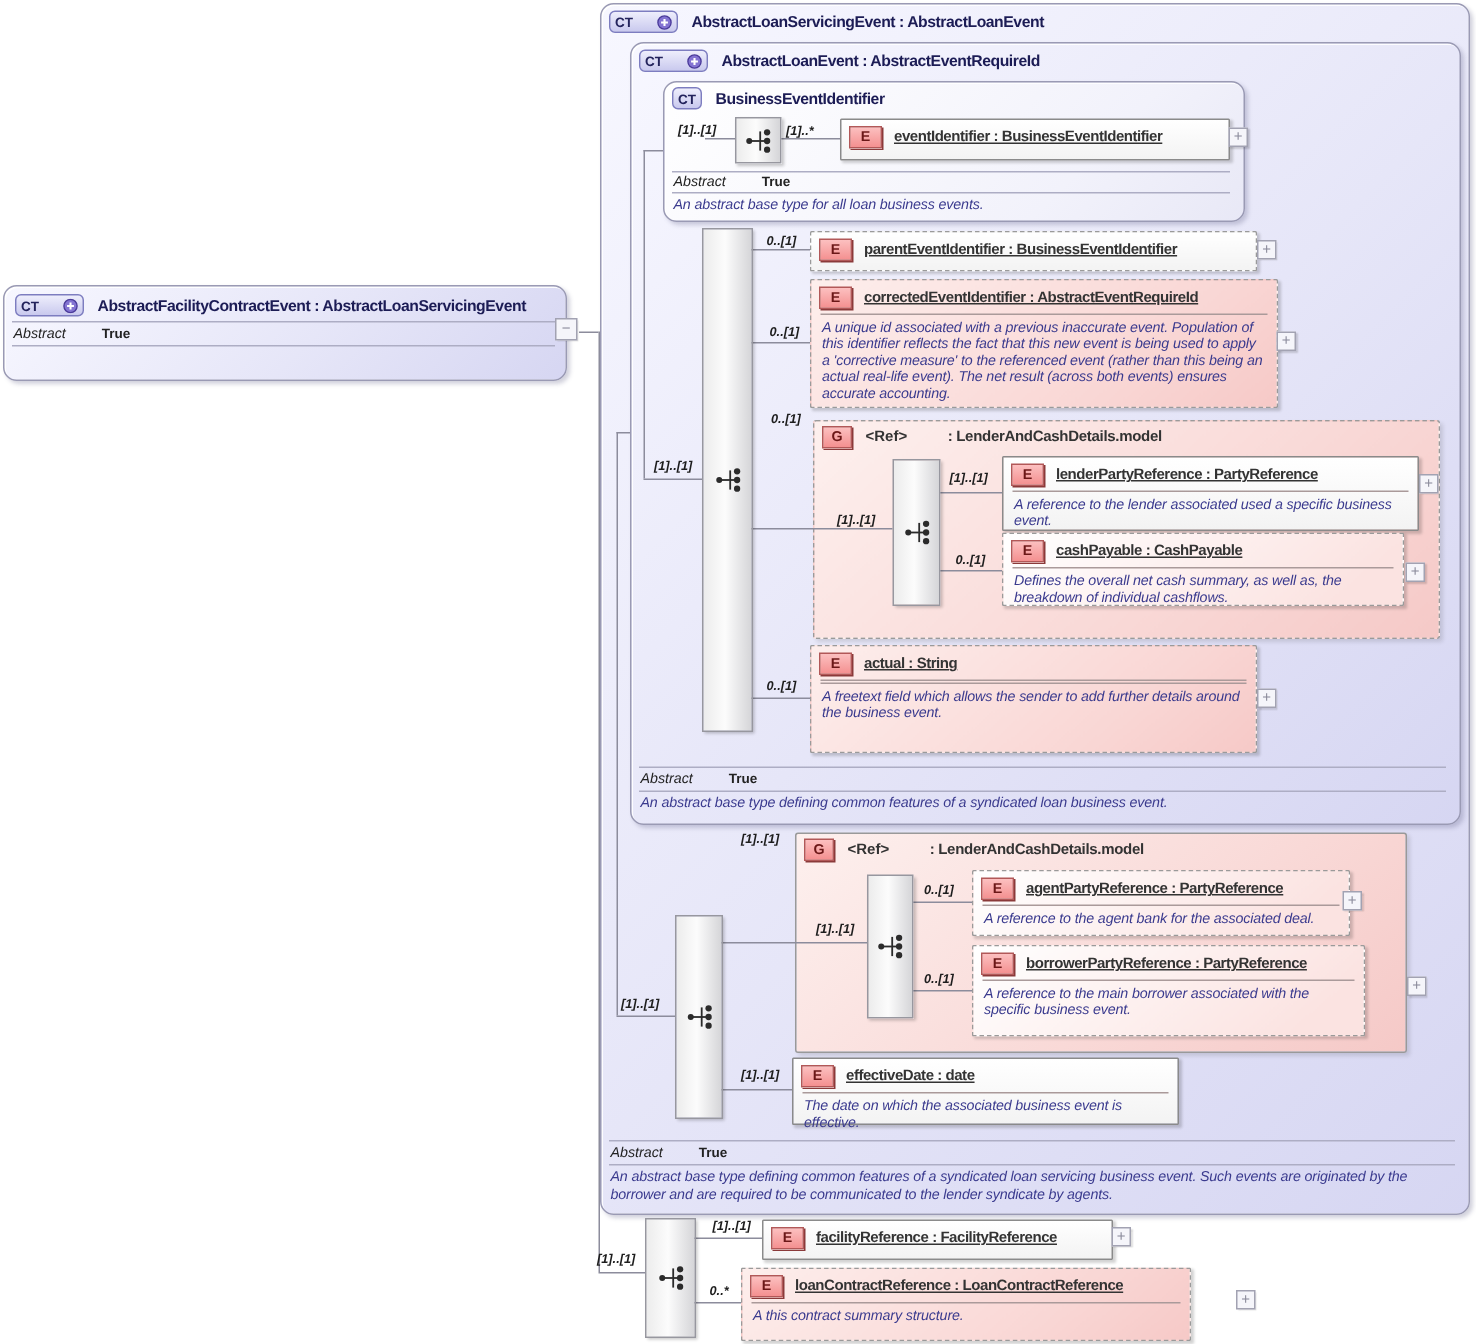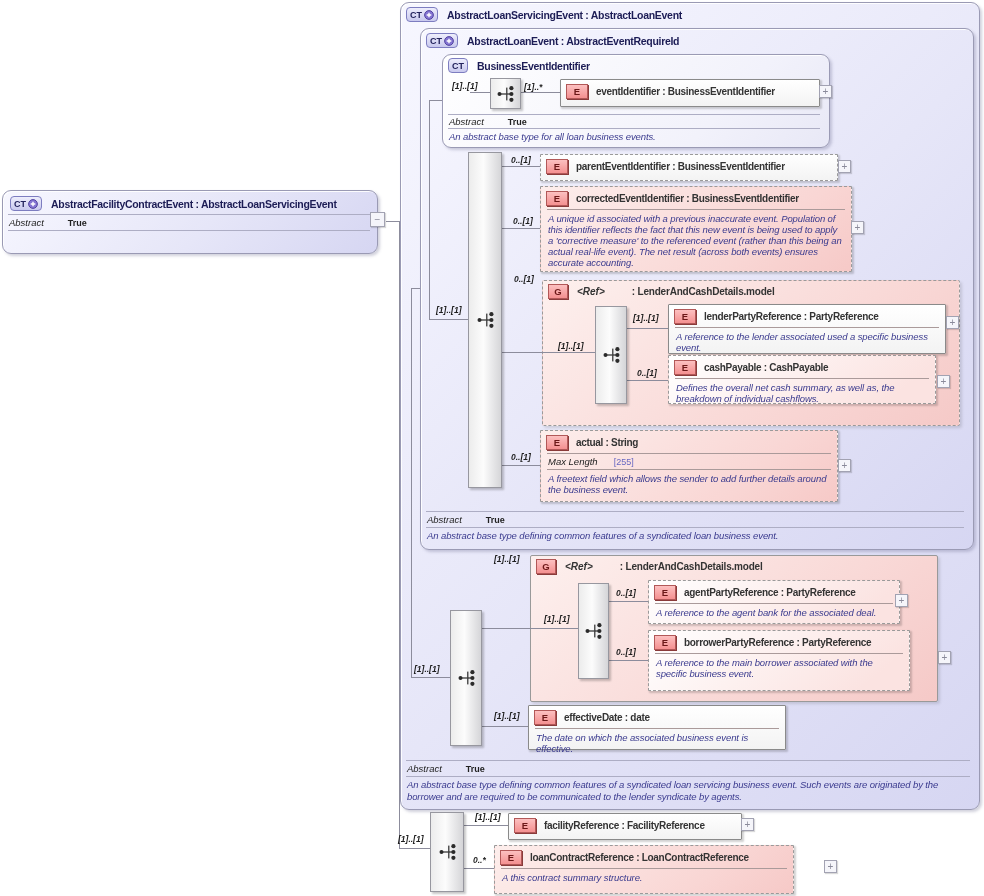--- a/index.html
+++ b/index.html
@@ -15,39 +15,39 @@
         box-shadow:2px 2px 3px rgba(0,0,0,.12);}
   .gbox.solid{border-style:solid;border-color:#999;}
   
   .ebox{position:absolute;border:1px solid #8a8a8a;border-radius:1px;
         background:linear-gradient(180deg,#ffffff 0%,#f3f3f3 100%);
         box-shadow:1.5px 1.5px 2px rgba(0,0,0,.18);}
   .ebox.dashed{border-style:dashed;border-color:#9a9a9a;}
   .ebox.pink{background:linear-gradient(140deg,#fdeeec 0%,#f9d6d4 70%,#f6c9c7 100%);}
   .ebox.palepink{background:linear-gradient(140deg,#ffffff 0%,#fbe3e1 85%);}
   .trow{display:flex;align-items:center;gap:8px;padding:4px 6px 2px 5px;white-space:nowrap;}
-  .ename{font-weight:bold;font-size:10px;letter-spacing:-0.3px;color:#333;}
+  .ename{font-weight:bold;font-size:10px;letter-spacing:-0.3px;color:#333;text-decoration:underline;}
   .esep{height:1px;background:#aa9a9a;margin:1px 6px 0 6px;}
   .eann{font-style:italic;font-size:9.5px;color:#3a3a8e;line-height:11px;padding:3px 7px 3px 7px;letter-spacing:-0.1px;}
   .frow{display:flex;align-items:baseline;padding:2px 7px 1px 7px;font-size:9.5px;white-space:nowrap;}
   .flabel{font-style:italic;color:#222;}
   .fvalue{color:#6868c2;margin-left:16px;font-size:9px;}
   
   .chead{position:absolute;display:flex;align-items:center;gap:9px;white-space:nowrap;}
   .ctitle{font-weight:bold;font-size:10.5px;letter-spacing:-0.3px;color:#1c1c55;}
   .ghead{position:absolute;display:flex;align-items:center;white-space:nowrap;}
-  .gref{font-weight:bold;font-size:10px;color:#333;margin-left:9px;font-style:italic;}
+  .gref{font-weight:bold;font-size:10px;color:#333;margin-left:9px;}
   .gtype{font-weight:bold;font-size:10px;letter-spacing:-0.2px;color:#333;margin-left:27px;}
   .hr{position:absolute;height:1px;background:#adadc4;}
   .arow{position:absolute;display:flex;align-items:baseline;font-size:9.5px;white-space:nowrap;}
   .alabel{font-style:italic;color:#222;}
   .avalue{font-weight:bold;color:#222;margin-left:24px;font-size:9px;}
   .bdesc{position:absolute;font-style:italic;font-size:9.5px;color:#3a3a8e;line-height:11.5px;letter-spacing:-0.1px;}
   
-  .ctbadge{display:inline-flex;align-items:center;gap:2px;height:13px;padding:0 3px;
+  .ctbadge{display:inline-flex;align-items:center;gap:16px;height:13px;padding:0 3px;
            border:1px solid #7d7dc0;border-radius:4px;
            background:linear-gradient(180deg,#eeeefc,#c9c9ee);
            font-weight:bold;font-size:9px;color:#23235c;}
   .ebadge{display:inline-block;width:20px;height:13px;text-align:center;line-height:13px;
           border:1px solid #b25858;box-shadow:1px 1px 0 #8a3a3a;
           background:linear-gradient(180deg,#fcc0c0,#f49090);
           font-weight:bold;font-size:9.5px;color:#6b1717;}
   .gbadge{display:inline-block;width:18px;height:13px;text-align:center;line-height:13px;
           border:1px solid #b25858;box-shadow:1px 1px 0 #8a3a3a;
           background:linear-gradient(180deg,#fcc0c0,#f49090);
@@ -205,21 +205,21 @@
   <div class="ebox dashed" style="left:540px;top:154px;width:296px;height:25px;">
     <div class="trow">
         <span class="ebadge">E</span>
         <span class="ename">parentEventIdentifier : BusinessEventIdentifier</span>
       </div>
   </div>
 
   <div class="ebox dashed pink" style="left:540px;top:186px;width:310px;height:84px;">
     <div class="trow">
         <span class="ebadge">E</span>
-        <span class="ename">correctedEventIdentifier : BusinessEventIdentifier</span>
+        <span class="ename">correctedEventIdentifier : AbstractEventRequireId</span>
       </div>
     <div class="esep"></div>
     <div class="eann">A unique id associated with a previous inaccurate event. Population of this identifier reflects the fact that this new event is being used to apply a 'corrective measure' to the referenced event (rather than this being an actual real-life event). The net result (across both events) ensures accurate accounting.</div>
   </div>
 
   <div class="ebox" style="left:668px;top:304px;width:276px;height:48px;">
     <div class="trow">
         <span class="ebadge">E</span>
         <span class="ename">lenderPartyReference : PartyReference</span>
       </div>
@@ -235,24 +235,20 @@
     <div class="esep"></div>
     <div class="eann">Defines the overall net cash summary, as well as, the breakdown of individual cashflows.</div>
   </div>
 
   <div class="ebox dashed pink" style="left:540px;top:430px;width:296px;height:70px;">
     <div class="trow">
         <span class="ebadge">E</span>
         <span class="ename">actual : String</span>
       </div>
     <div class="esep"></div>
-    <div class="frow">
-        <span class="flabel">Max Length</span>
-        <span class="fvalue">[255]</span>
-      </div>
     <div class="esep"></div>
     <div class="eann">A freetext field which allows the sender to add further details around the business event.</div>
   </div>
 
   <div class="ebox dashed palepink" style="left:648px;top:580px;width:250px;height:42px;">
     <div class="trow">
         <span class="ebadge">E</span>
         <span class="ename">agentPartyReference : PartyReference</span>
       </div>
     <div class="esep"></div>

